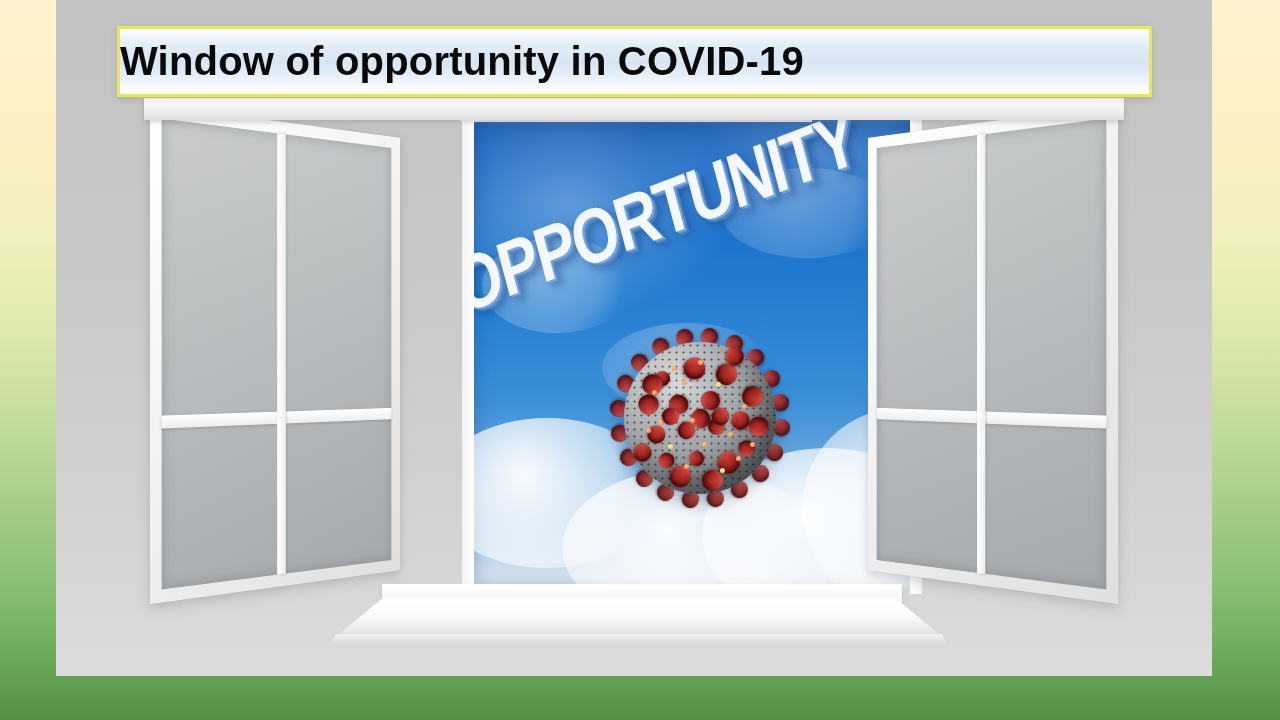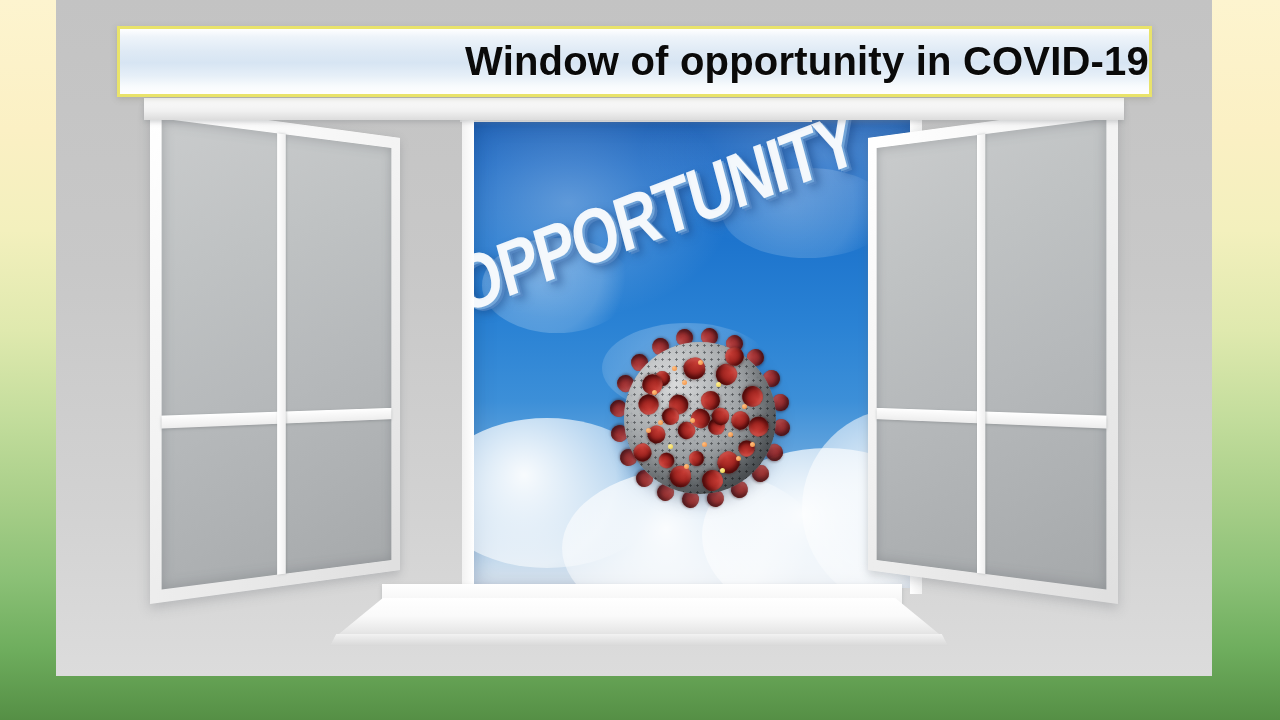--- a/index.html
+++ b/index.html
@@ -308,21 +308,21 @@
         #ffffff 0%,
         #eef4fa 12%,
         #dfeaf5 34%,
         #d7e5f3 52%,
         #e6eff8 72%,
         #f8fbfd 88%,
         #ffffff 100%);
     box-sizing: border-box;
     display: flex;
     align-items: center;
-    justify-content: flex-end;
+    justify-content: flex-start;
     box-shadow: 0 2px 6px rgba(100,100,80,.25);
   }
   #title-text {
     font-family: "Liberation Sans", sans-serif;
     font-weight: bold;
     font-size: 40px;
     letter-spacing: .2px;
     color: #0a0a0a;
     white-space: nowrap;
     text-shadow: 0 1px 0 rgba(255,255,255,.6);

